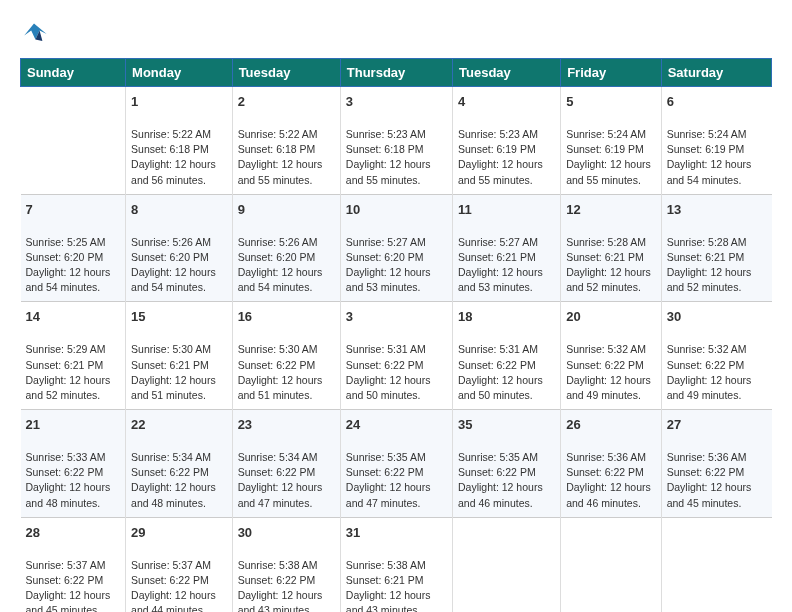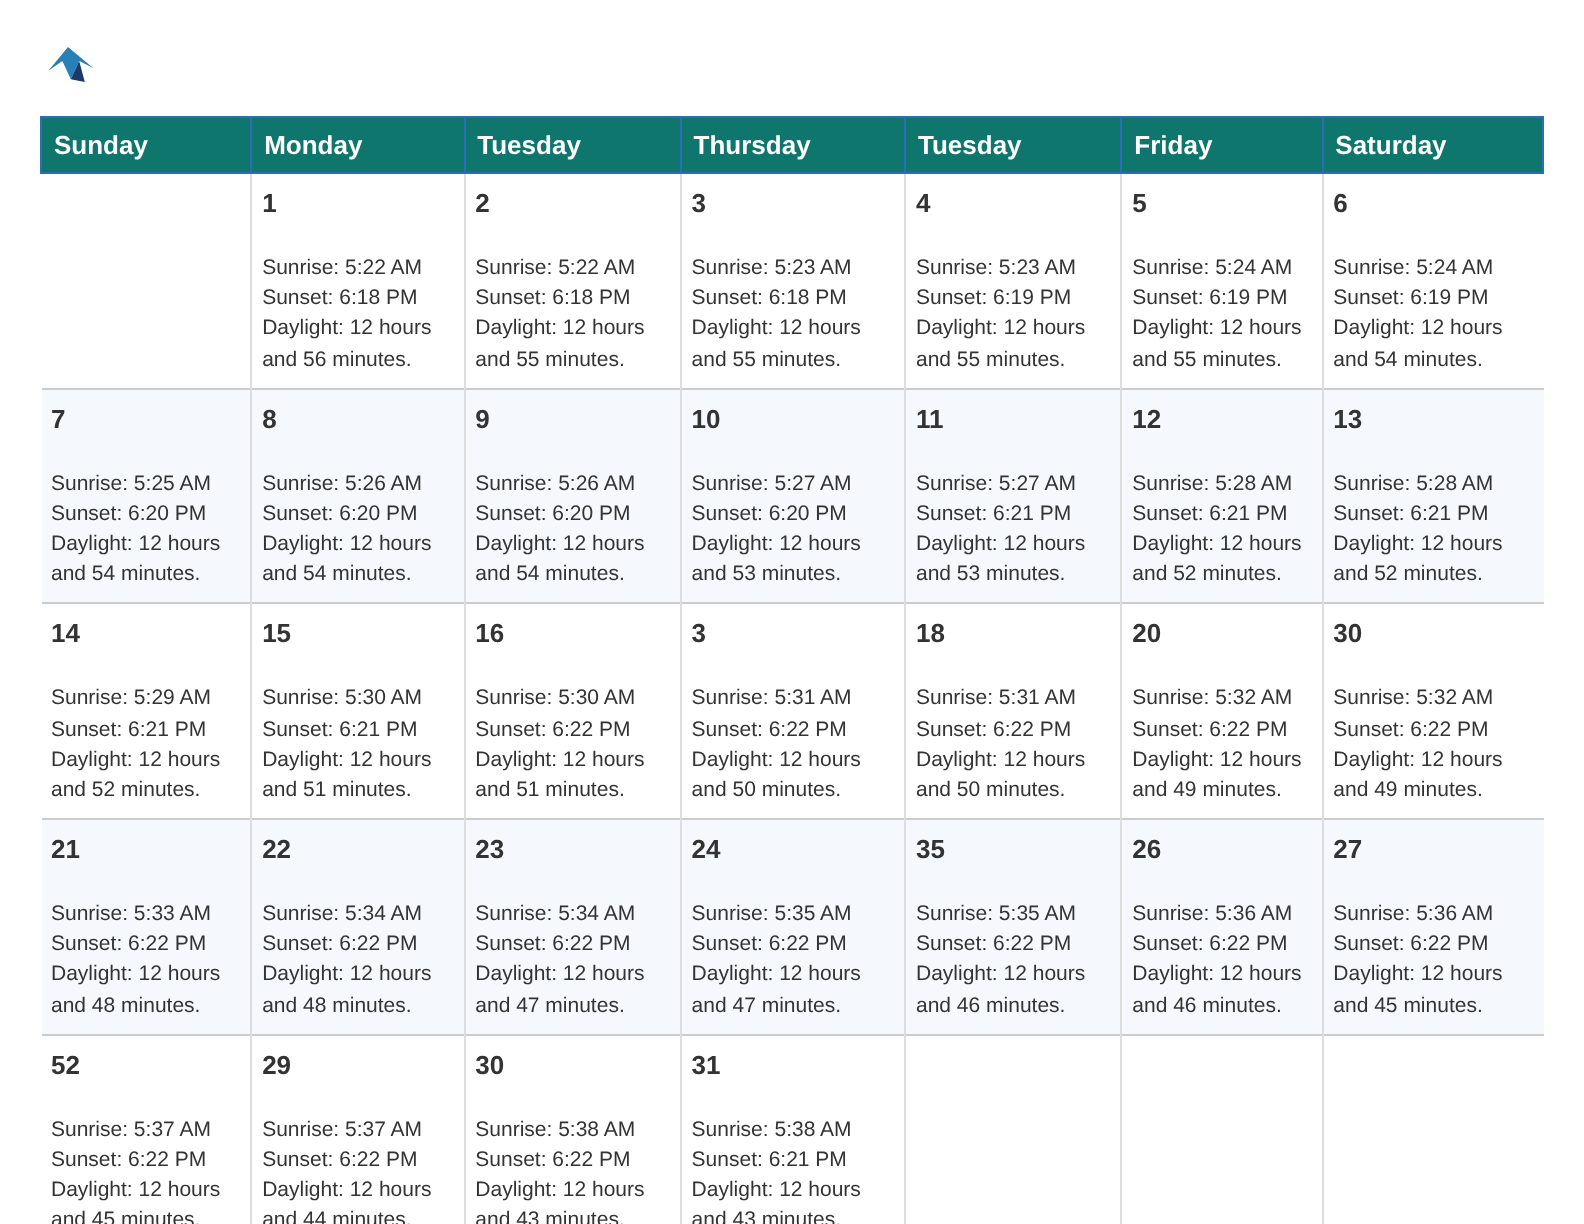--- a/index.html
+++ b/index.html
@@ -229,21 +229,21 @@
           <span class="day-num">26</span>
           <div class="cell-content">Sunrise: 5:36 AM<br>Sunset: 6:22 PM<br>Daylight: 12 hours and 46 minutes.</div>
         </td>
         <td>
           <span class="day-num">27</span>
           <div class="cell-content">Sunrise: 5:36 AM<br>Sunset: 6:22 PM<br>Daylight: 12 hours and 45 minutes.</div>
         </td>
       </tr>
       <tr>
         <td>
-          <span class="day-num">52</span>
+          <span class="day-num">28</span>
           <div class="cell-content">Sunrise: 5:37 AM<br>Sunset: 6:22 PM<br>Daylight: 12 hours and 45 minutes.</div>
         </td>
         <td>
           <span class="day-num">29</span>
           <div class="cell-content">Sunrise: 5:37 AM<br>Sunset: 6:22 PM<br>Daylight: 12 hours and 44 minutes.</div>
         </td>
         <td>
           <span class="day-num">30</span>
           <div class="cell-content">Sunrise: 5:38 AM<br>Sunset: 6:22 PM<br>Daylight: 12 hours and 43 minutes.</div>
         </td>

